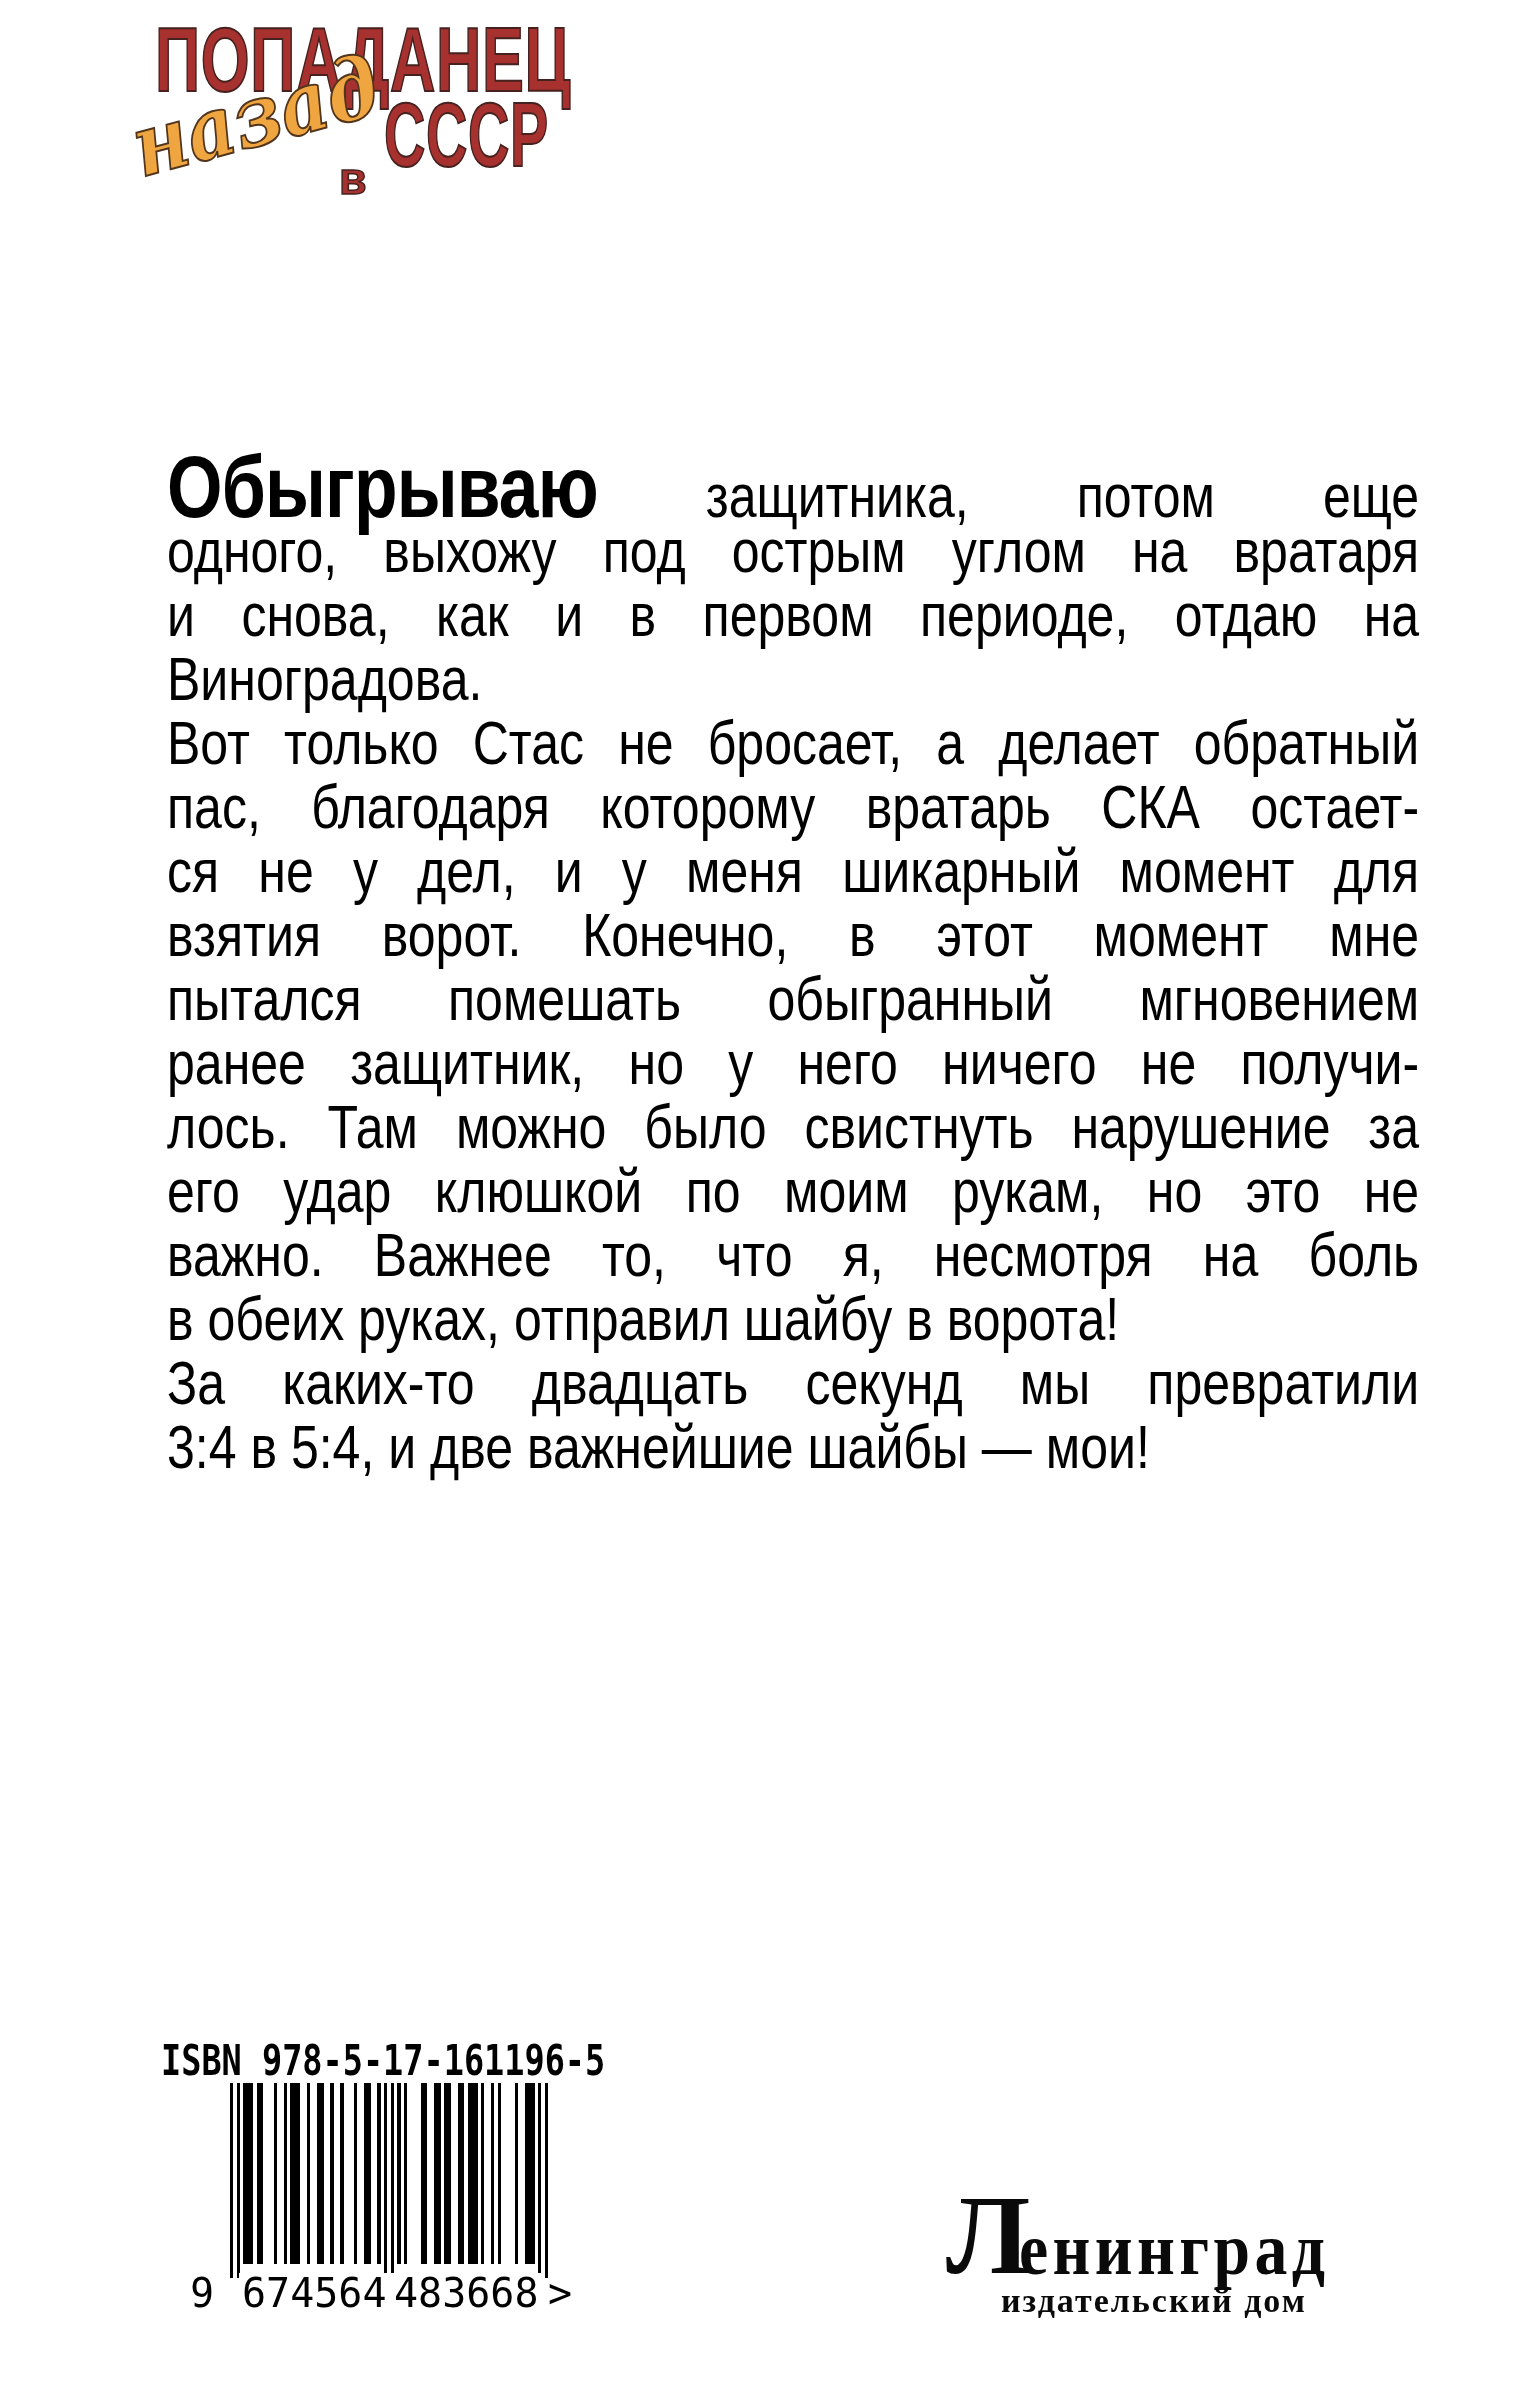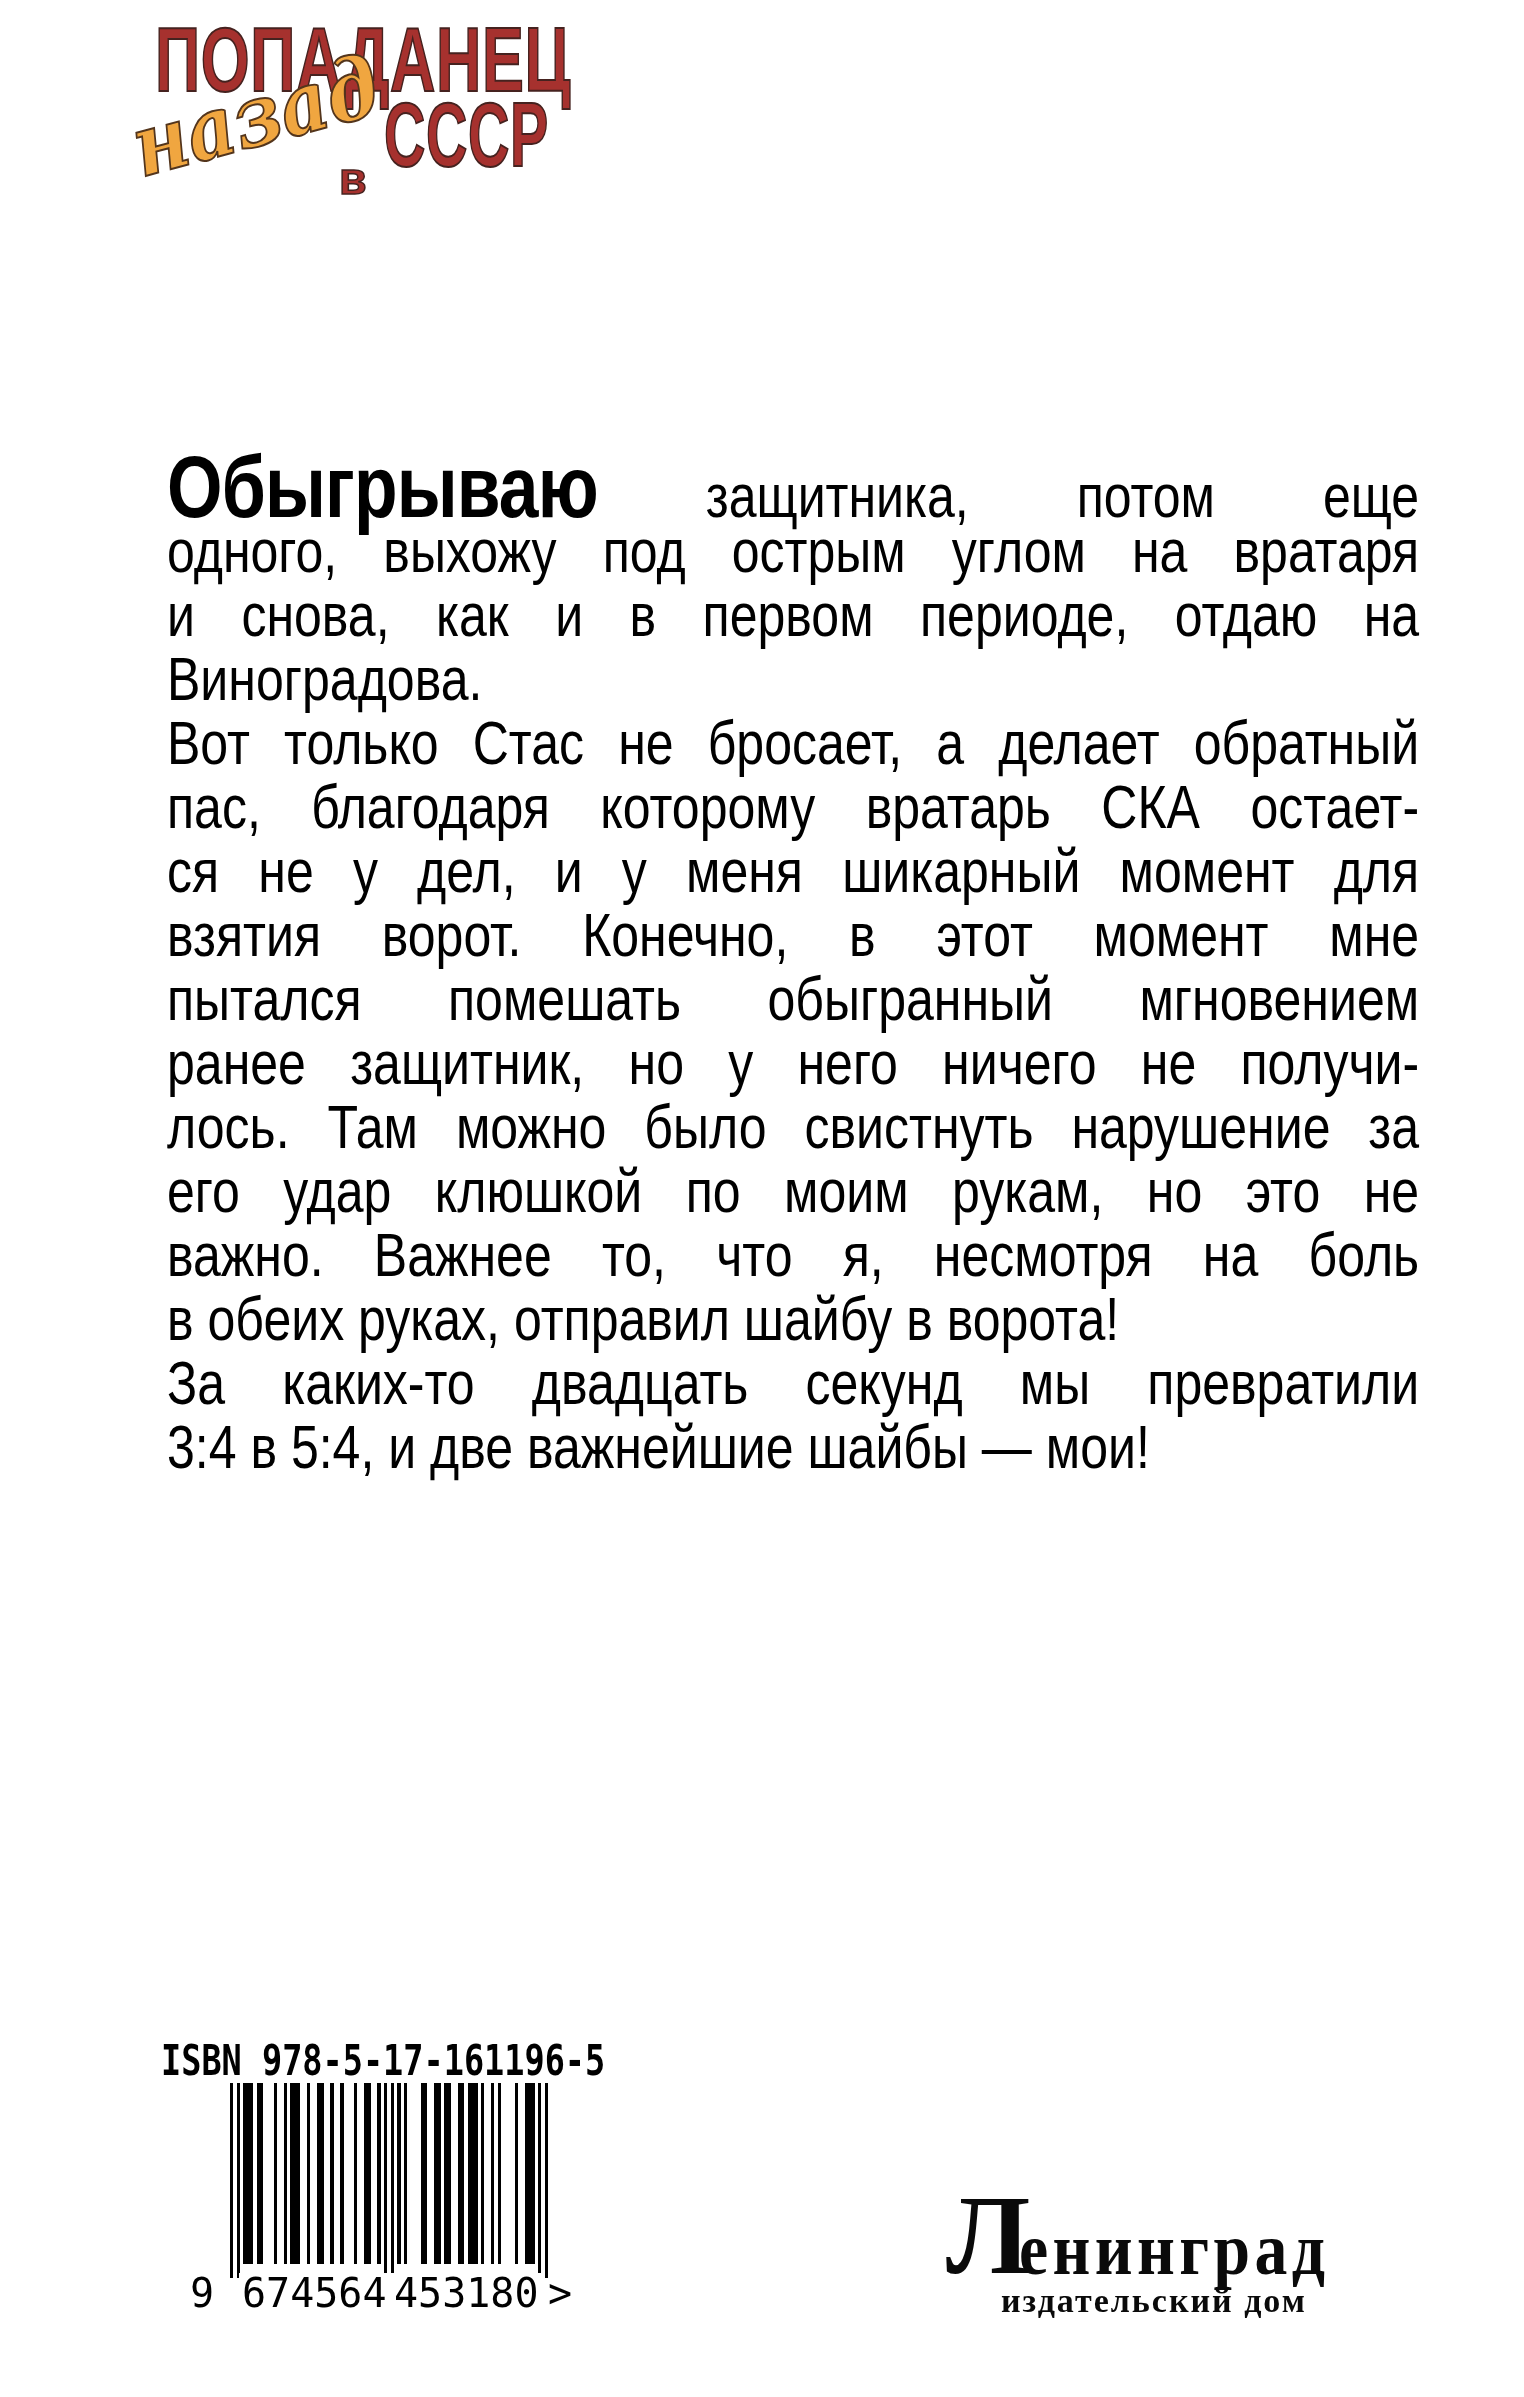--- a/index.html
+++ b/index.html
@@ -137,21 +137,21 @@
     <rect x="80" y="0" width="1" height="93"></rect>
     <rect x="85" y="0" width="1" height="93"></rect>
     <rect x="88" y="0" width="1" height="93"></rect>
     <rect x="89" y="0" width="1" height="93"></rect>
     <rect x="90" y="0" width="1" height="93"></rect>
     <rect x="92" y="0" width="1" height="100"></rect>
     <rect x="94" y="0" width="1" height="100"></rect>
   </svg>
 <div class="bc-digit" id="bc-first">9</div>
 <div class="bc-digit" id="bc-left">674564</div>
-<div class="bc-digit" id="bc-right">453180</div>
+<div class="bc-digit" id="bc-right">483668</div>
 <div class="bc-digit" id="bc-arrow">&gt;</div>
 
 <div id="publisher">
   <span id="pub-initial">Л</span>
   <span id="pub-name">енинград</span>
   <span id="pub-sub">издательский дом</span>
 </div>
 
 
 </body></html>

